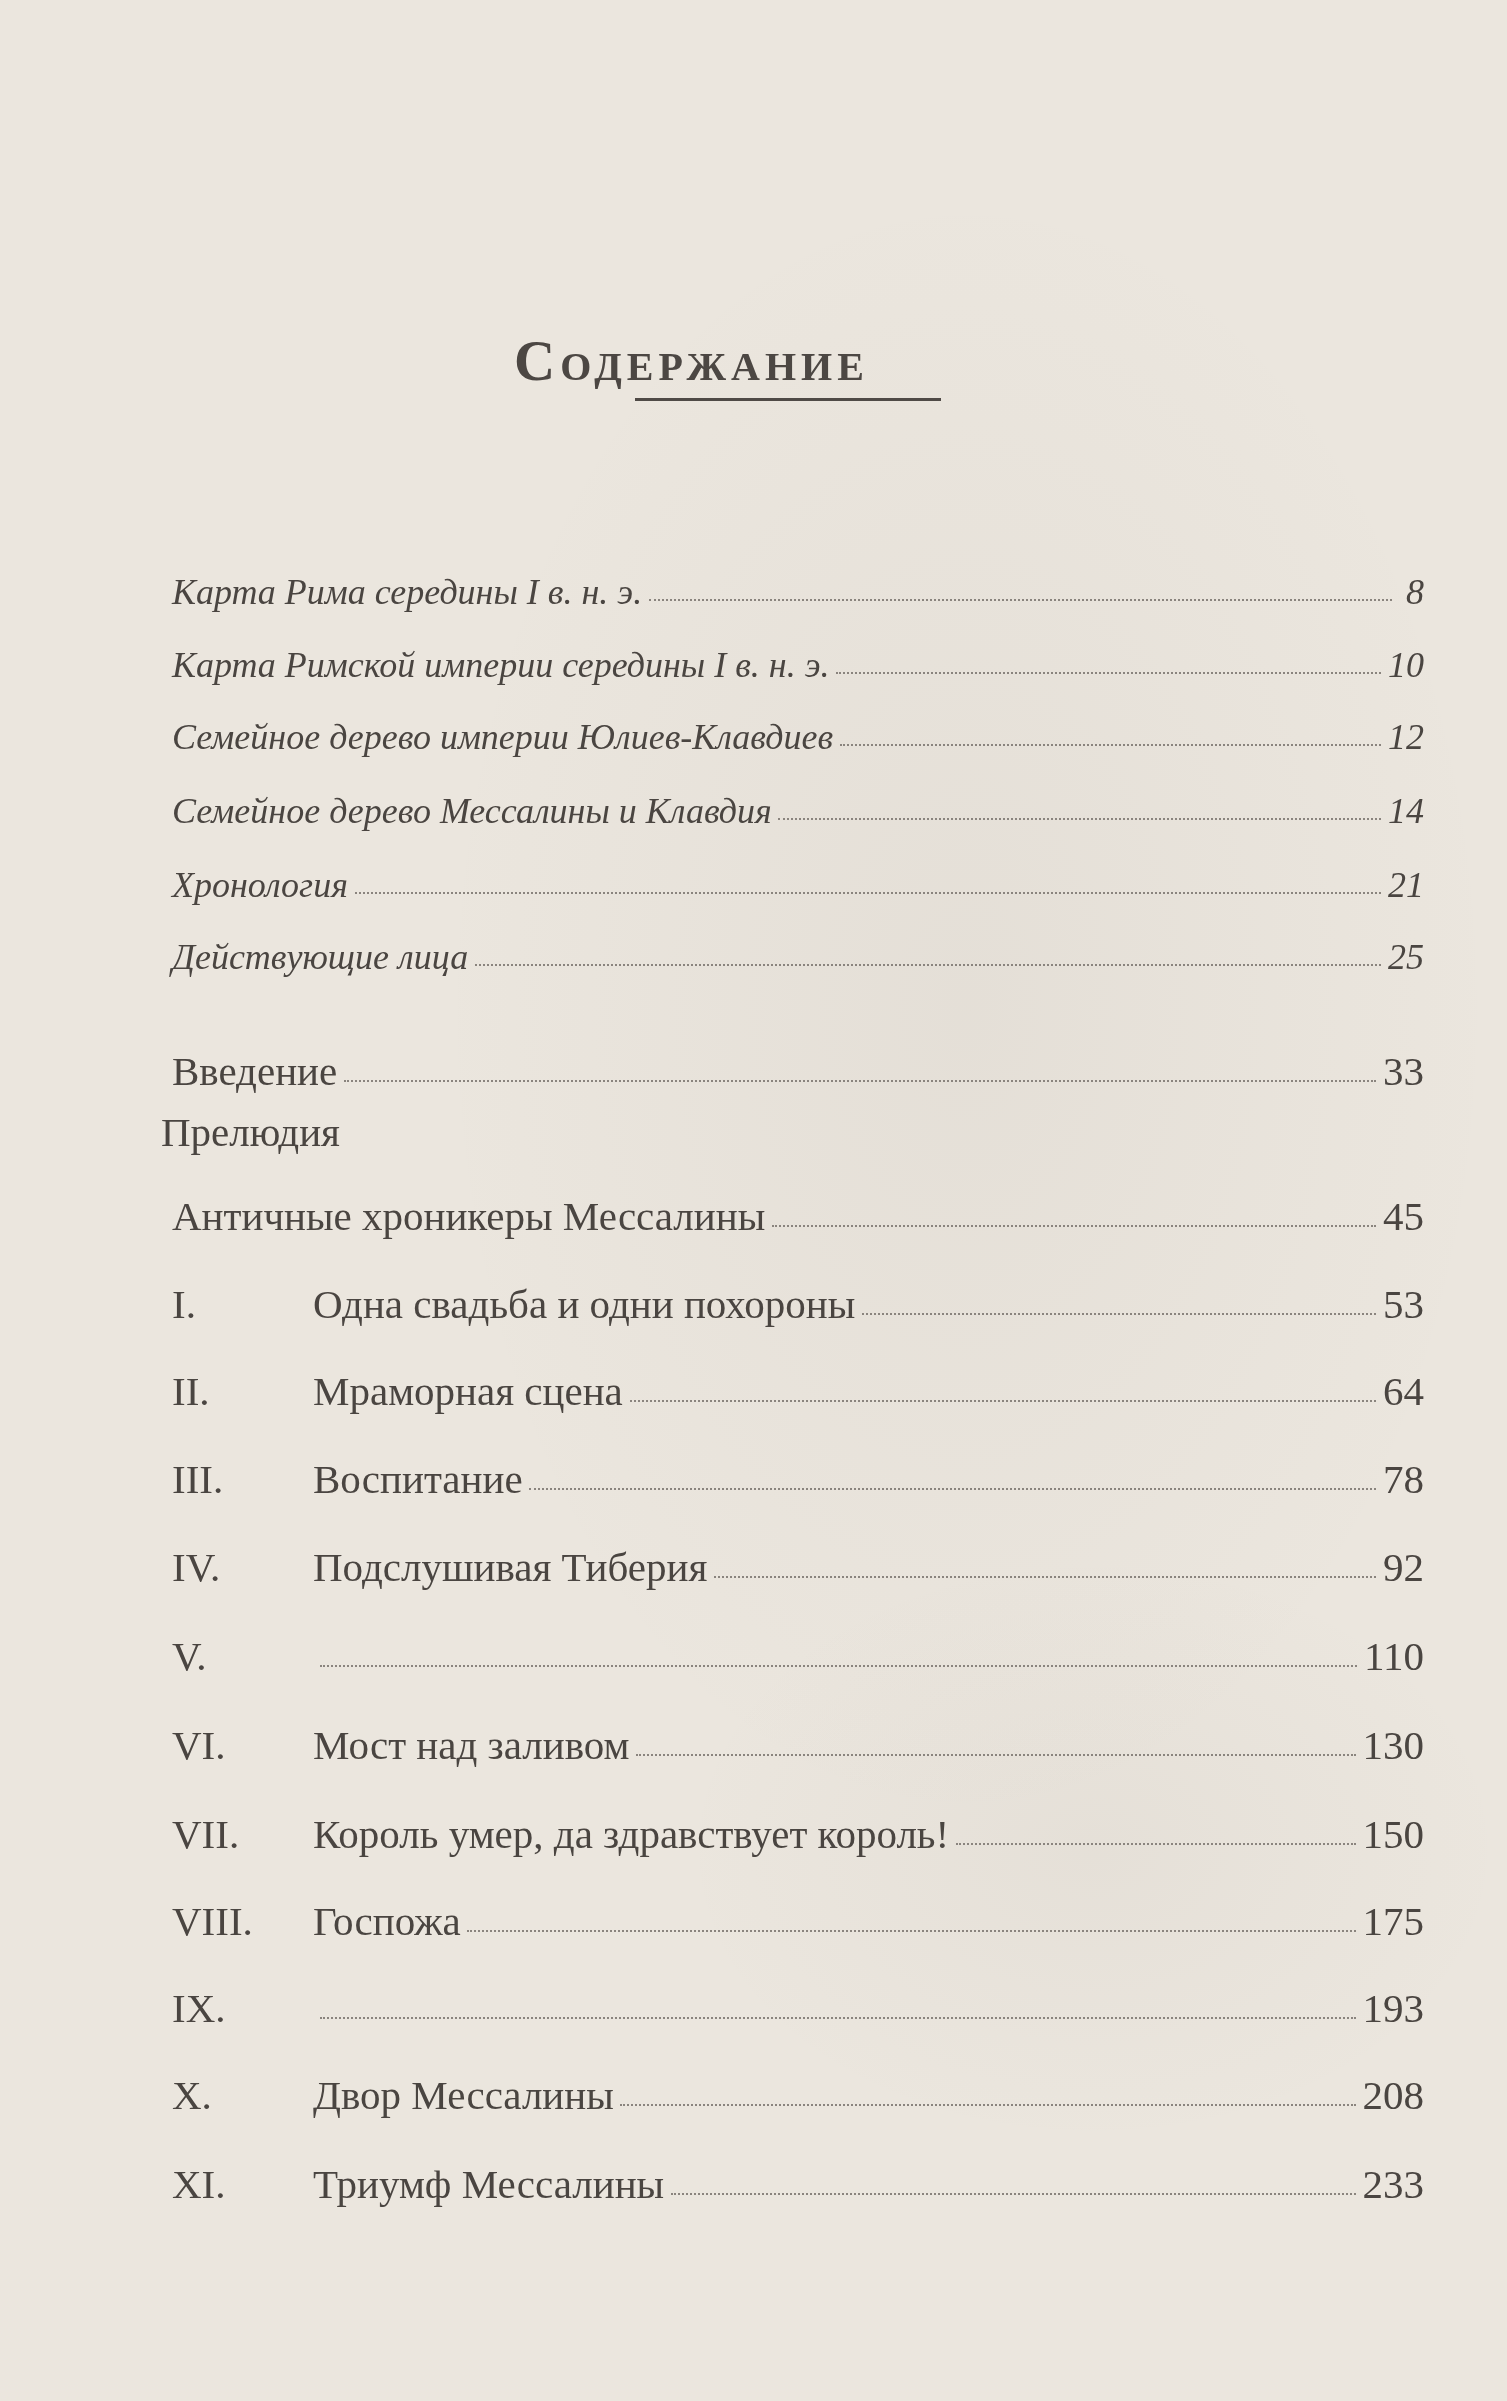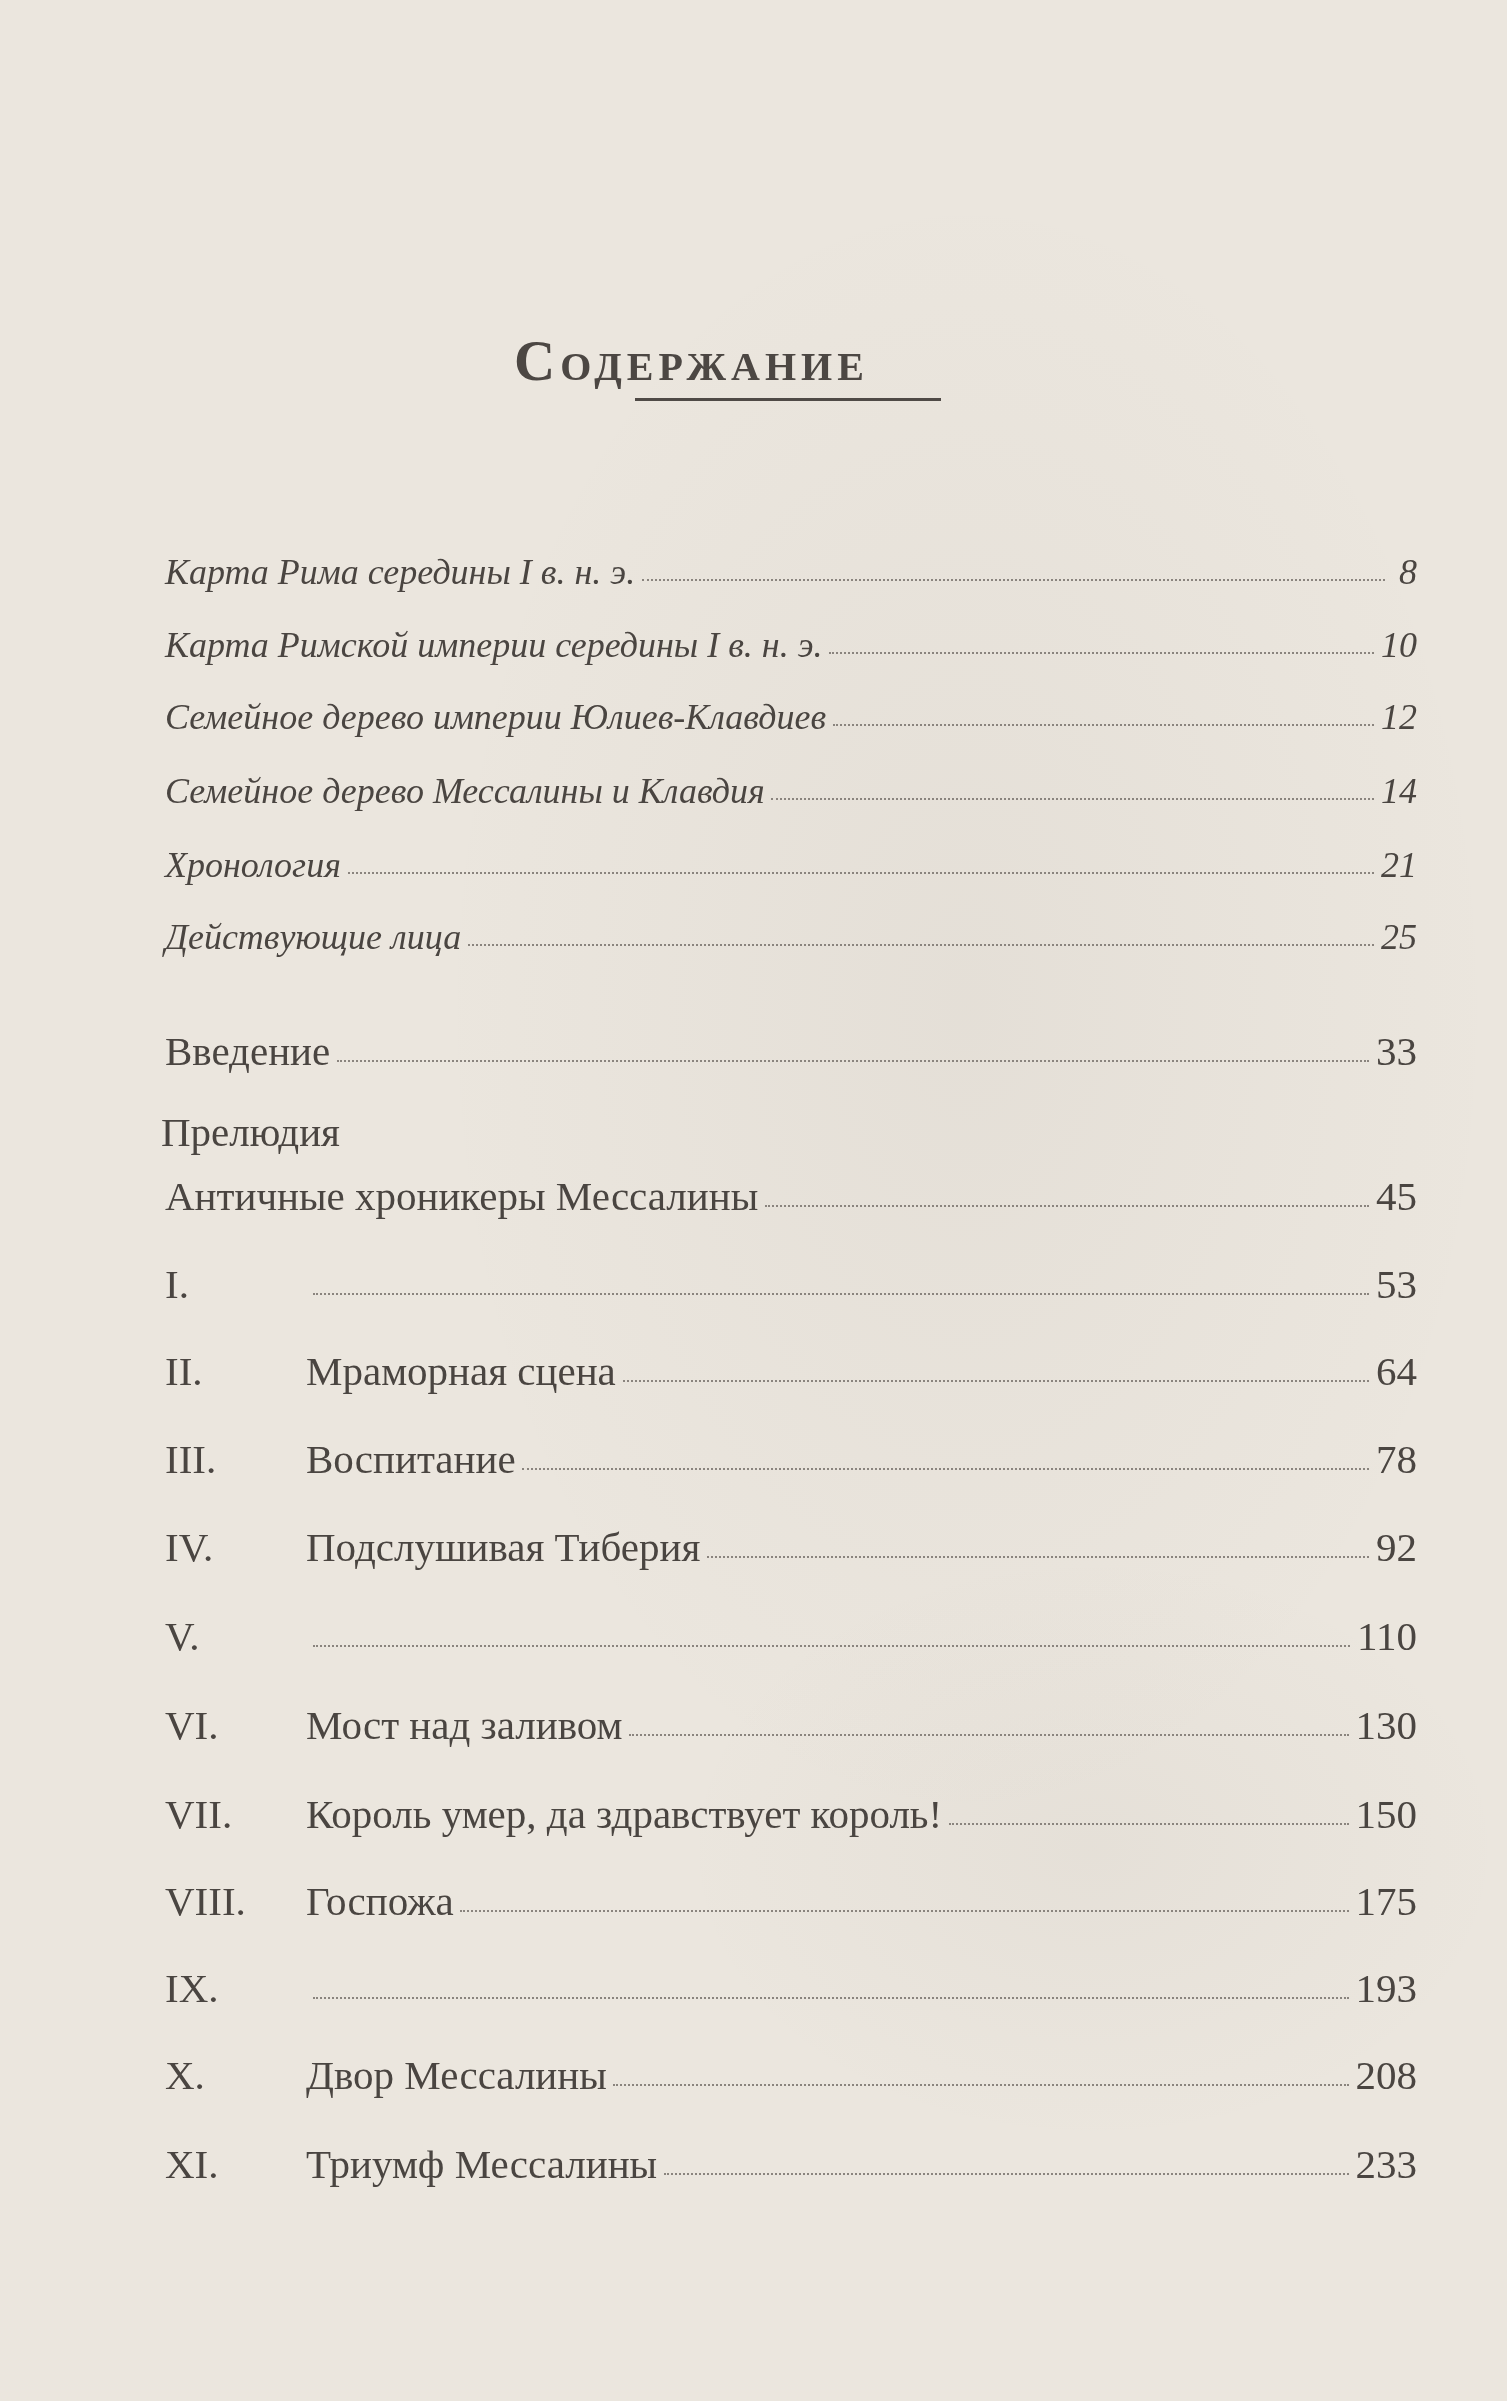--- a/index.html
+++ b/index.html
@@ -15,22 +15,22 @@
   .title {
     position: absolute; left: 0; width: 1383px; top: 290px;
     text-align: center; font-size: 57px; letter-spacing: 5px;
     font-variant: small-caps; color: #4c4743;
   }
   .rule {
     position: absolute; left: 635px; width: 306px; top: 398px; height: 2.5px;
     background: #4f4a46;
   }
   .row {
-    position: absolute; left: 165px; width: 1252px; height: 50px;
-    display: flex; align-items: baseline;
+    position: absolute; left: 172px; width: 1252px; height: 50px;
+    display: flex; align-items: baseline; margin-top: 20px;
   }
   .row .label { white-space: nowrap; }
   .row .leader {
     flex: 1 1 auto; margin: 0 6.7px; height: 1.7px; align-self: baseline;
     border-bottom: 2.5px dotted #8a847e; position: relative; top: -3.4px;
   }
   .row .page { white-space: nowrap; text-align: right; min-width: 25px; }
   .italic { font-style: italic; font-size: 36px; }
   .roman { font-size: 41px; }
   .num { display: inline-block; width: 141px; }
@@ -81,20 +81,21 @@
 
 <div class="two-line-top" style="top:1108px">Прелюдия</div>
 <div class="row roman" style="top:1172px">
   <span class="label">Античные хроникеры Мессалины</span>
   <span class="leader"></span>
   <span class="page">45</span>
 </div>
 
 <div class="row roman" style="top:1260px">
   <span class="num">I.</span>
+  <span class="label">Одна свадьба и одни похороны</span>
   <span class="leader"></span>
   <span class="page">53</span>
 </div>
 <div class="row roman" style="top:1347px">
   <span class="num">II.</span>
   <span class="label">Мраморная сцена</span>
   <span class="leader"></span>
   <span class="page">64</span>
 </div>
 <div class="row roman" style="top:1435px">

